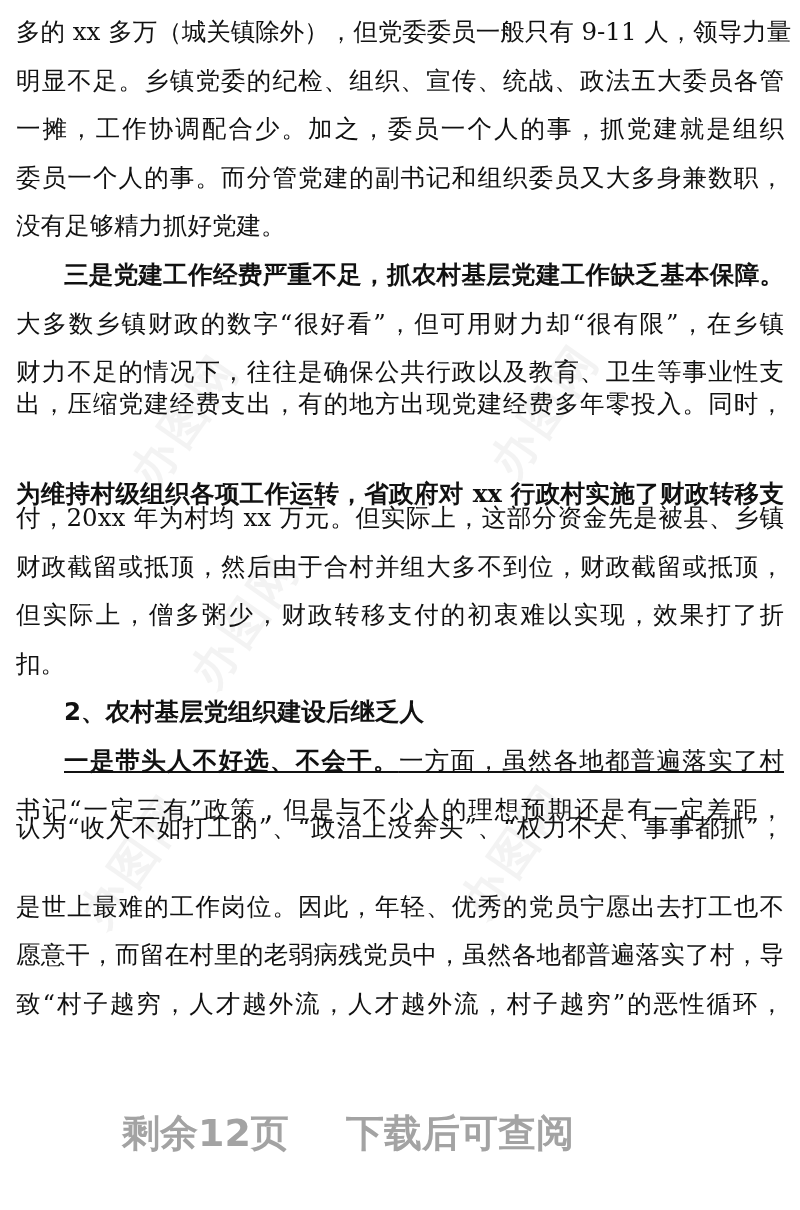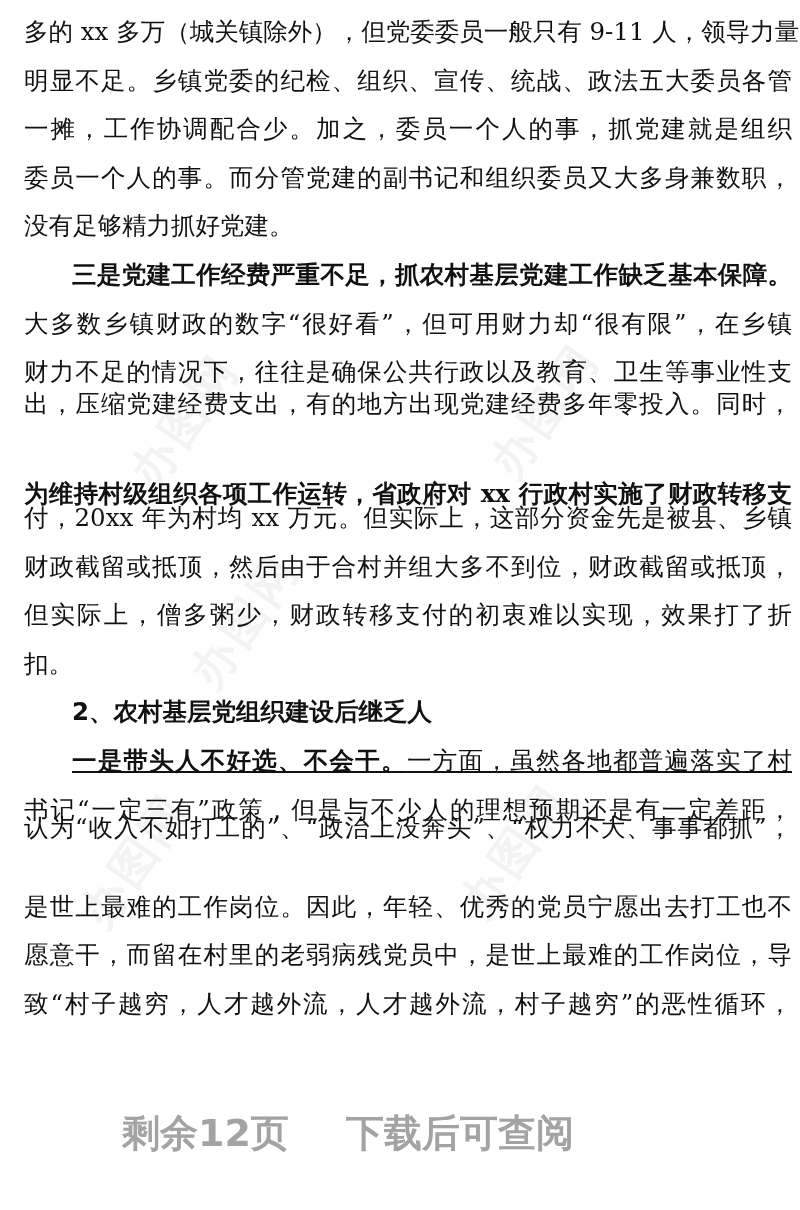--- a/index.html
+++ b/index.html
@@ -1,21 +1,21 @@
 <!DOCTYPE html>
 <html><head>
 <meta charset="utf-8">
 <style>
   html, body { margin: 0; padding: 0; background: #ffffff; }
   body { width: 800px; height: 1210px; position: relative; overflow: hidden;
          font-family: "DejaVu Serif", "Liberation Serif", serif; color: #111; }
   .page { position: absolute; left: 0; top: 0; width: 800px; height: 1210px; }
   .line { position: absolute; left: 16px; width: 768px; height: 40px;
           font-size: 24.5px; line-height: 40px; white-space: nowrap;
-          text-align: justify; text-align-last: justify; letter-spacing: 0; margin-left: 8px; }
+          text-align: justify; text-align-last: justify; letter-spacing: 0; }
   .line.last { text-align-last: left; }
   .line.indent { left: 64px; width: 720px; }
   .bold { font-weight: bold; font-family: "DejaVu Sans", "Liberation Sans", sans-serif; }
   .watermark { position: absolute; color: rgba(160,160,160,0.13); font-size: 46px; font-weight: bold;
                transform: rotate(-55deg); font-family: "DejaVu Sans", sans-serif; letter-spacing: 4px;
                pointer-events: none; }
   .more-banner { position: absolute; left: 0; width: 696px; top: 1108px; height: 50px;
                  text-align: center; font-size: 38px; line-height: 50px; color: #a3a3a3;
                  font-weight: bold; font-family: "DejaVu Sans", "Liberation Sans", sans-serif; }
   .more-banner span { margin: 0 22px; }
@@ -43,21 +43,21 @@
       <div class="line" style="top: 474px; font-weight: bold;">为维持村级组织各项工作运转，省政府对 xx 行政村实施了财政转移支</div>
       <div class="line" style="top: 498px;">付，20xx 年为村均 xx 万元。但实际上，这部分资金先是被县、乡镇</div>
       <div class="line" style="top: 546.6px;">财政截留或抵顶，然后由于合村并组大多不到位，财政截留或抵顶，</div>
       <div class="line" style="top: 595.2px;">但实际上，僧多粥少，财政转移支付的初衷难以实现，效果打了折</div>
       <div class="line last" style="top: 643.8px;">扣。</div>
       <div class="line indent bold last" style="top: 692.4px;">2、农村基层党组织建设后继乏人</div>
       <div class="line indent" style="top: 741px; text-decoration: underline;"><span class="bold">一是带头人不好选、不会干。</span><span>一方面，虽然各地都普遍落实了村</span></div>
       <div class="line" style="top: 789.6px;">书记“一定三有”政策，但是与不少人的理想预期还是有一定差距，</div>
       <div class="line" style="top: 808px;">认为“收入不如打工的”、“政治上没奔头”、“权力不大、事事都抓”，</div>
       <div class="line" style="top: 886.8px;">是世上最难的工作岗位。因此，年轻、优秀的党员宁愿出去打工也不</div>
-      <div class="line" style="top: 935.4px;">愿意干，而留在村里的老弱病残党员中，是世上最难的工作岗位，导</div>
+      <div class="line" style="top: 935.4px;">愿意干，而留在村里的老弱病残党员中，虽然各地都普遍落实了村，导</div>
       <div class="line" style="top: 984px;">致“村子越穷，人才越外流，人才越外流，村子越穷”的恶性循环，</div>
     </div>
 
   <div class="more-banner">
     <span>剩余12页</span>
     <span>下载后可查阅</span>
   </div>
 </div>
 
 </body></html>

